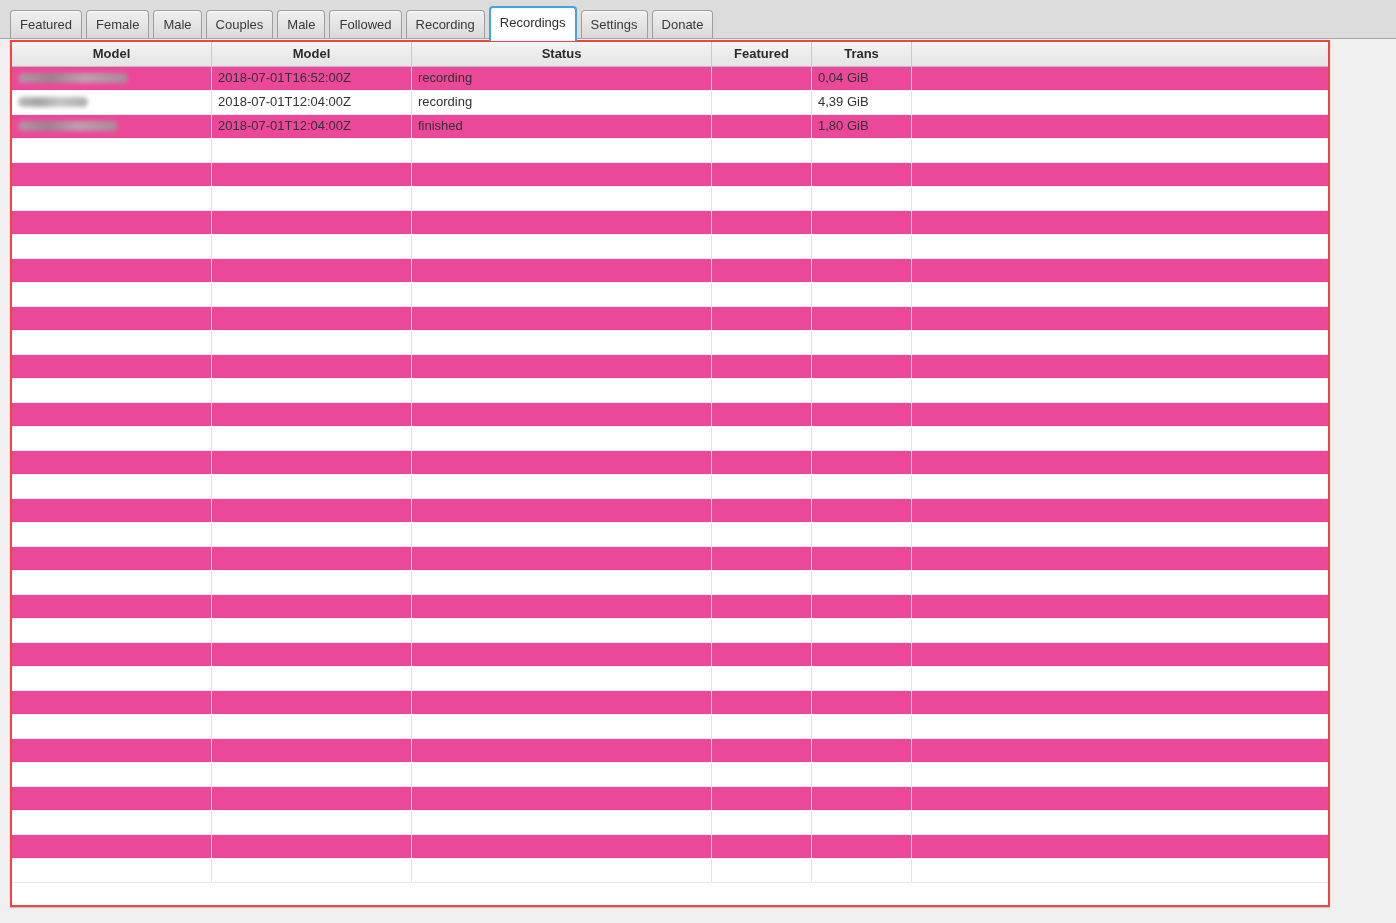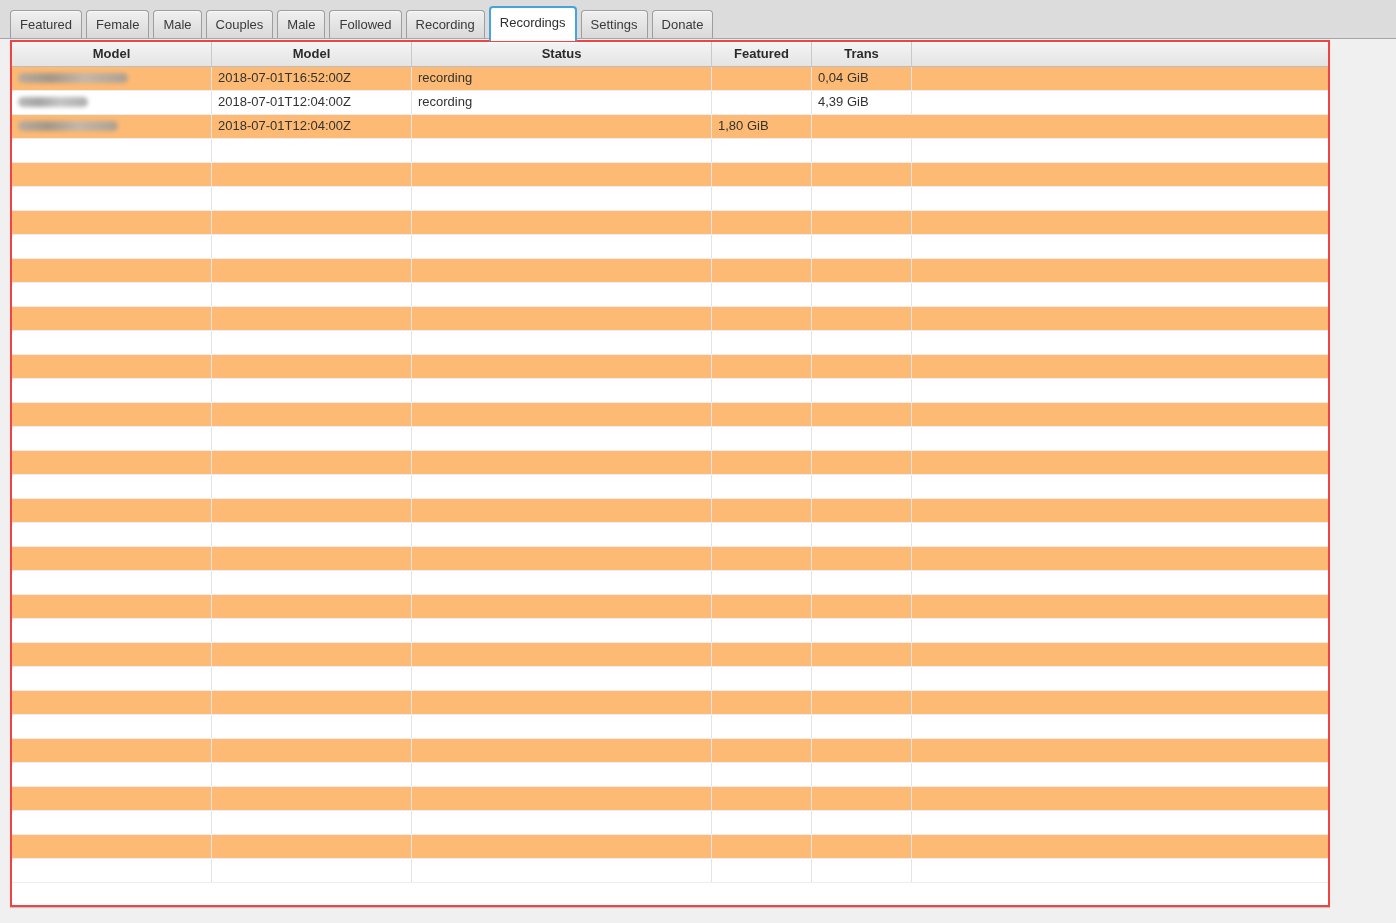--- a/index.html
+++ b/index.html
@@ -75,21 +75,21 @@
     overflow: hidden;
     cursor: default;
   }
   .hcell:last-child { border-right: none; }
 
   .row {
     height: 24px;
     background: #ffffff;
     border-bottom: 1px solid #ededed;
   }
-  .row.stripe { background: #fdba74; }
+  .row.stripe { background: #ec4899; }
   .cell {
     font-size: 13px;
     color: #323232;
     padding: 3px 6px 0;
     border-right: 1px solid #e4e4e4;
     white-space: nowrap;
     overflow: hidden;
   }
   .cell:last-child { border-right: none; }
 
@@ -141,20 +141,21 @@
         <div class="cell"><span class="blur-blob" style="width: 70px;"></span></div>
         <div class="cell">2018-07-01T12:04:00Z</div>
         <div class="cell">recording</div>
         <div class="cell"></div>
         <div class="cell">4,39 GiB</div>
         <div class="cell"></div>
       </div>
       <div class="grid-row row stripe">
         <div class="cell"><span class="blur-blob" style="width: 100px;"></span></div>
         <div class="cell">2018-07-01T12:04:00Z</div>
+        <div class="cell">finished</div>
         <div class="cell"></div>
         <div class="cell">1,80 GiB</div>
         <div class="cell"></div>
       </div>
       <div class="grid-row row">
         <div class="cell"></div>
         <div class="cell"></div>
         <div class="cell"></div>
         <div class="cell"></div>
         <div class="cell"></div>

